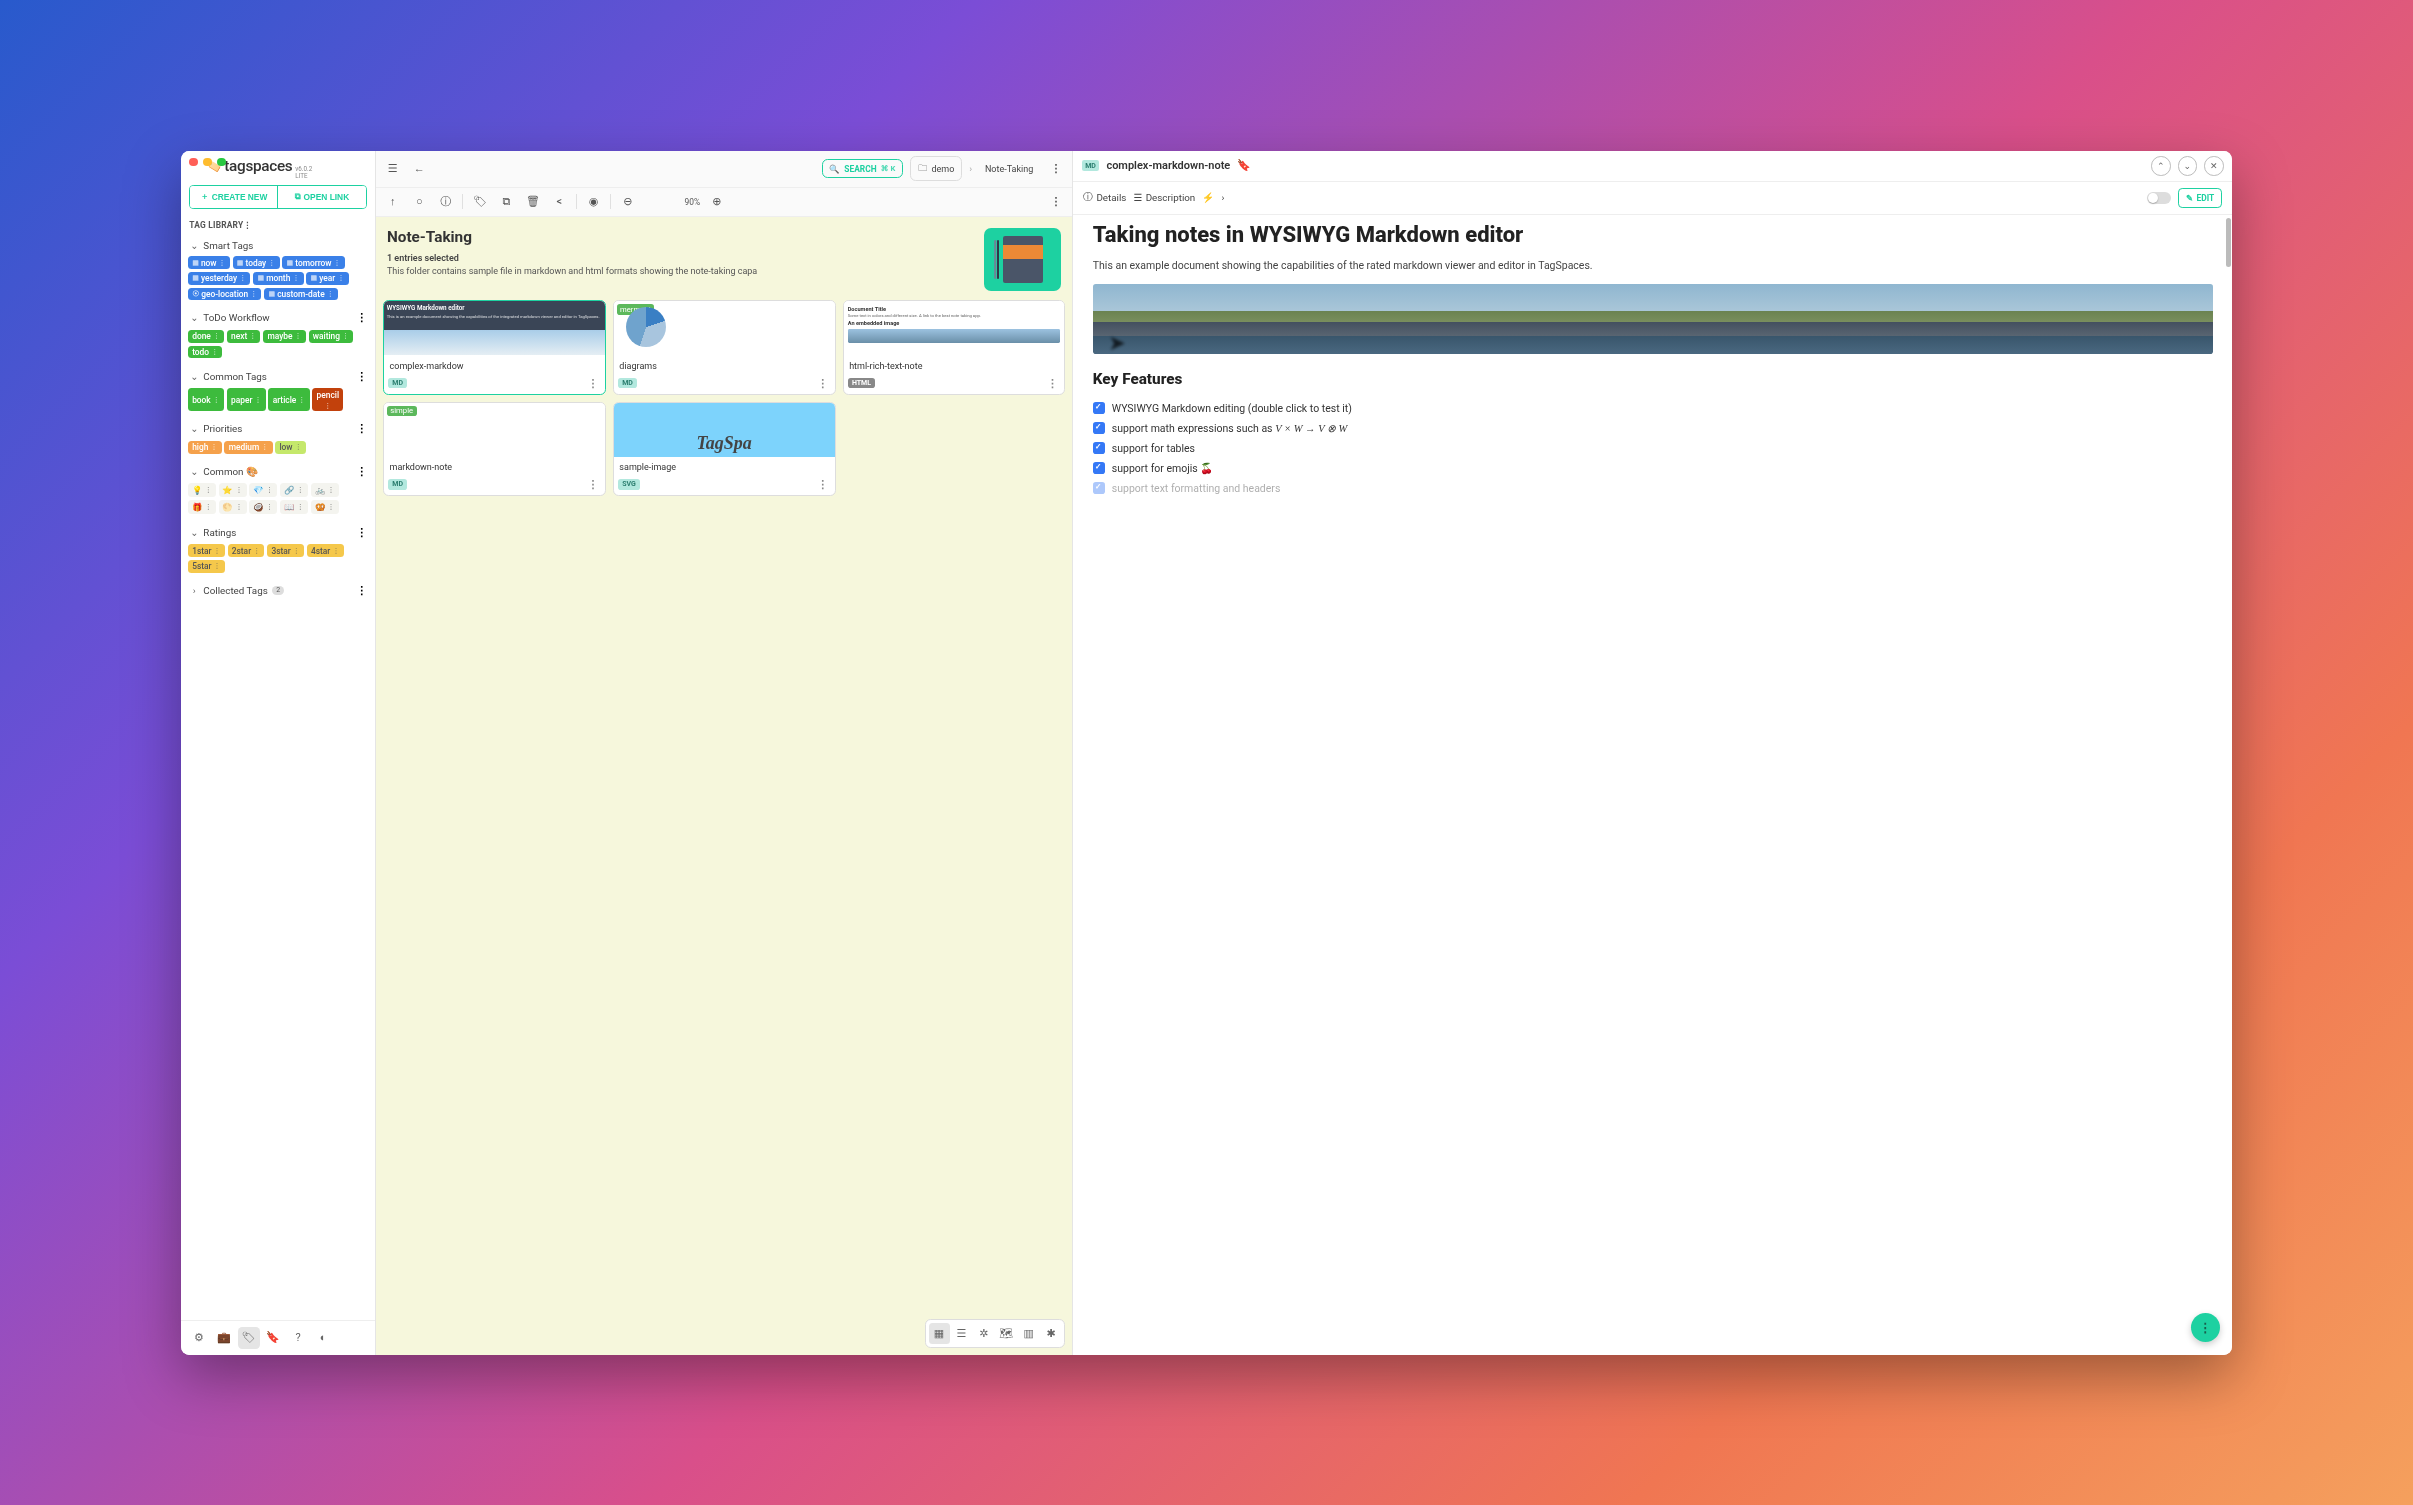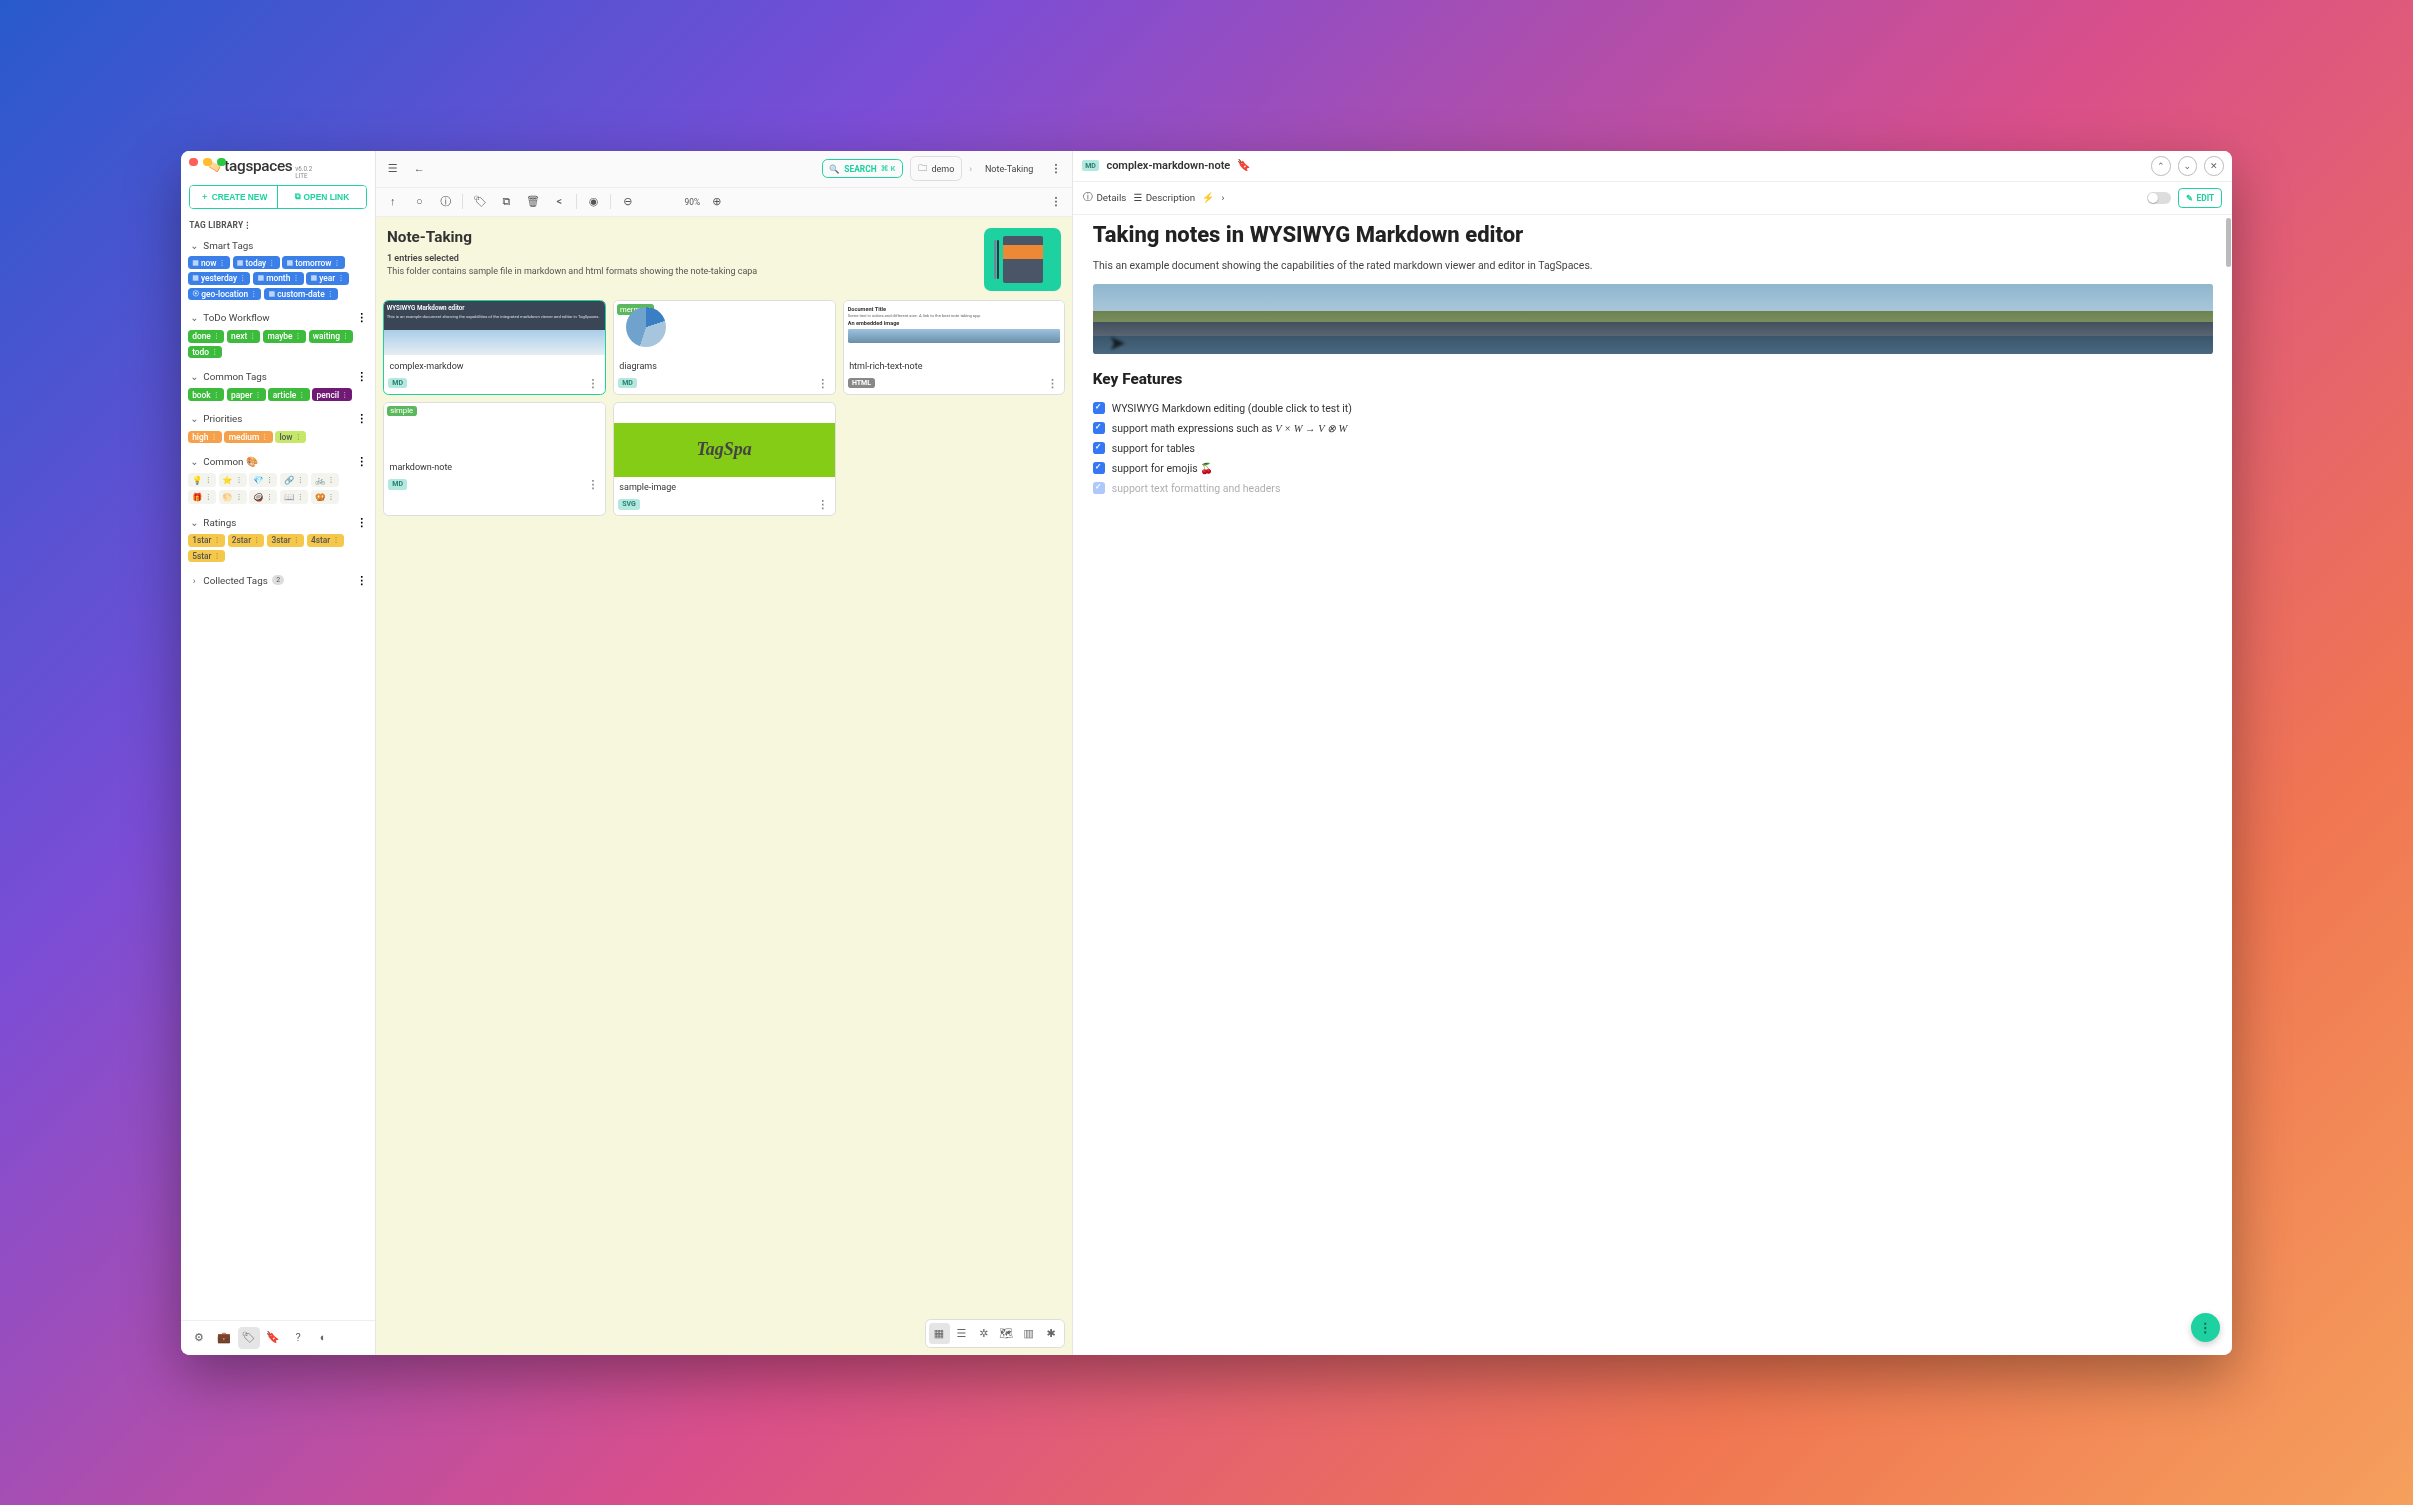--- a/index.html
+++ b/index.html
@@ -52,21 +52,21 @@
 .tag {
   display: inline-flex; align-items: center; gap: 2.1px;
   padding: 1.4px 4.2px; border-radius: 3.5px;
   font-size: 8.4px; color: #fff; font-weight: 500;
   cursor: pointer;
 }
 .tag .tag-icon { font-size: 7px; opacity: .9; }
 .tag .dots { font-size: 7px; opacity: .9; }
 .tag.blue { background: #3a80e8; }
 .tag.green { background: #3dbb3d; }
-.tag.red { background: #701a75; }
+.tag.red { background: #c2410c; flex-direction: column; }
 .tag.orange { background: #f5a14b; }
 .tag.yellow { background: #f5c84b; color: #555; }
 .tag.lime { background: #c5e86b; color: #555; }
 .tag.emoji { background: #f4f4ef; color: #444; padding: 2.1px 4.2px; }
 .badge-count { background: #ddd; color: #555; border-radius: 7px; font-size: 7px; padding: 0.7px 4.2px; }
 
 .sidebar-footer { margin-top: auto; display: flex; gap: 2.8px; padding: 5.6px 7px; border-top: 0.7px solid #eee; }
 .sb-footer-btn { width: 22px; height: 22px; border-radius: 4.2px; display: flex; align-items: center; justify-content: center; color: #666; cursor: pointer; }
 .sb-footer-btn.active { background: #e5e5e5; }
 
@@ -109,21 +109,21 @@
 .thumb .chip { position: absolute; top: 2.8px; left: 2.8px; background: #5cb85c; color: #fff; font-size: 7.7px; padding: 0.7px 3.5px; border-radius: 2.8px; }
 .thumb .thumb-title { font-size: 6.3px; font-weight: 600; }
 .thumb .thumb-body { font-size: 4.2px; opacity: .8; margin-top: 2.1px; }
 .thumb .sky { position: absolute; bottom: 0; left: 0; right: 0; height: 25px; background: linear-gradient(#a9cde8, #e5eef4); }
 .thumb.pie { background: #fff; }
 .pie-shape { position: absolute; top: 5.6px; left: 12.5px; width: 40px; height: 40px; border-radius: 50%; background: conic-gradient(#3a7fc4 0 20%, #a8c5de 20% 55%, #6fa3cd 55% 100%); }
 .thumb.doc { background: #fff; color: #333; padding: 4.2px; }
 .thumb.doc .dt { font-size: 5.6px; font-weight: 700; }
 .thumb.doc .dl { font-size: 4.2px; color: #666; margin-top: 1.4px; }
 .thumb.doc .dimg { height: 14px; background: linear-gradient(#9cc2e0, #6a8fa8); margin-top: 2.8px; border-radius: 1.4px; }
-.thumb.svg { background: #84cc16; display: flex; align-items: center; justify-content: center; margin-top: 20px; }
+.thumb.svg { background: #7dd3fc; display: flex; align-items: flex-end; justify-content: center; }
 .thumb.svg span { font-family: cursive; font-size: 18px; font-style: italic; color: #444; font-weight: 600; }
 .thumb.md2 { background: #fff; color: #333; }
 .thumb.md2 .chip { background: #5cb85c; }
 .card-name { padding: 5.6px 5.6px 2.8px; font-size: 9px; color: #333; white-space: nowrap; overflow: hidden; text-overflow: ellipsis; }
 .card-footer { display: flex; align-items: center; justify-content: space-between; padding: 2.8px 4.2px 4.2px; }
 .ftag { font-size: 7px; font-weight: 700; padding: 1.4px 4.2px; border-radius: 2.8px; }
 .ftag.md { background: #b2e8de; color: #2a7d6e; }
 .ftag.html { background: #888; color: #fff; }
 .ftag.svg { background: #b2e8de; color: #2a7d6e; }
 .card-menu { color: #888; cursor: pointer; padding: 0 2.8px; }

